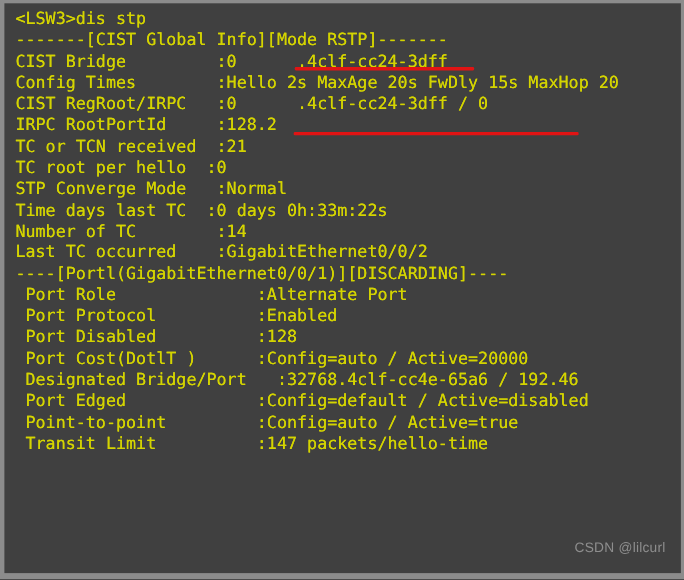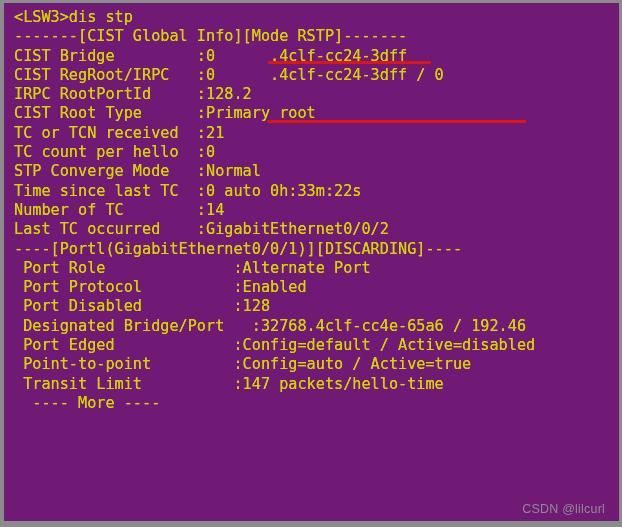--- a/index.html
+++ b/index.html
@@ -14,21 +14,21 @@
     background: #8c8c8c;
     overflow: hidden;
     font-family: "DejaVu Sans Mono", monospace;
   }
   #terminal {
     position: absolute;
     left: 4px;
     top: 3px;
     width: 615px;
     height: 518px;
-    background: #701a75;
+    background: #404040;
     overflow: hidden;
   }
   #lines {
     position: absolute;
     left: 10px;
     top: 5px;
     width: 605px;
   }
   .line {
     height: 19.3px;
@@ -42,55 +42,55 @@
   }
   .underline {
     position: absolute;
     height: 3px;
     background: #e11414;
     border-radius: 1px;
   }
   #watermark {
     position: absolute;
     right: 14px;
-    bottom: 5px;
+    bottom: 16px;
     font-family: "Liberation Sans", sans-serif;
     font-size: 12.5px;
     color: #8d8d8d;
     white-space: pre;
     letter-spacing: 0.2px;
   }
 </style>
 </head>
 <body>
 
 <div id="screen">
   <div id="terminal">
     <div id="lines">
       <div class="line">&lt;LSW3&gt;dis stp</div>
       <div class="line">-------[CIST Global Info][Mode RSTP]-------</div>
       <div class="line">CIST Bridge         :0      .4clf-cc24-3dff</div>
+      <div class="line">Config Times        :Hello 2s MaxAge 20s FwDly 15s MaxHop 20</div>
       <div class="line">CIST RegRoot/IRPC   :0      .4clf-cc24-3dff / 0</div>
       <div class="line">IRPC RootPortId     :128.2</div>
-      <div class="line">CIST Root Type      :Primary root</div>
       <div class="line">TC or TCN received  :21</div>
-      <div class="line">TC count per hello  :0</div>
+      <div class="line">TC root per hello  :0</div>
       <div class="line">STP Converge Mode   :Normal</div>
-      <div class="line">Time since last TC  :0 auto 0h:33m:22s</div>
+      <div class="line">Time days last TC  :0 days 0h:33m:22s</div>
       <div class="line">Number of TC        :14</div>
       <div class="line">Last TC occurred    :GigabitEthernet0/0/2</div>
       <div class="line">----[Portl(GigabitEthernet0/0/1)][DISCARDING]----</div>
       <div class="line"> Port Role              :Alternate Port</div>
       <div class="line"> Port Protocol          :Enabled</div>
       <div class="line"> Port Disabled          :128</div>
+      <div class="line"> Port Cost(DotlT )      :Config=auto / Active=20000</div>
       <div class="line"> Designated Bridge/Port   :32768.4clf-cc4e-65a6 / 192.46</div>
       <div class="line"> Port Edged             :Config=default / Active=disabled</div>
       <div class="line"> Point-to-point         :Config=auto / Active=true</div>
       <div class="line"> Transit Limit          :147 packets/hello-time</div>
-      <div class="line">  ---- More ----</div>
     </div>
 
     <div class="underline" id="ann0" style="left: 264px; top: 58px; width: 163px; background: rgb(225, 20, 20);"></div>
     <div class="underline" id="ann1" style="left: 263px; top: 117px; width: 259px; background: rgb(225, 20, 20);"></div>
 
     <div id="watermark">CSDN @lilcurl</div>
   </div>
 </div>
 
 </body></html>

